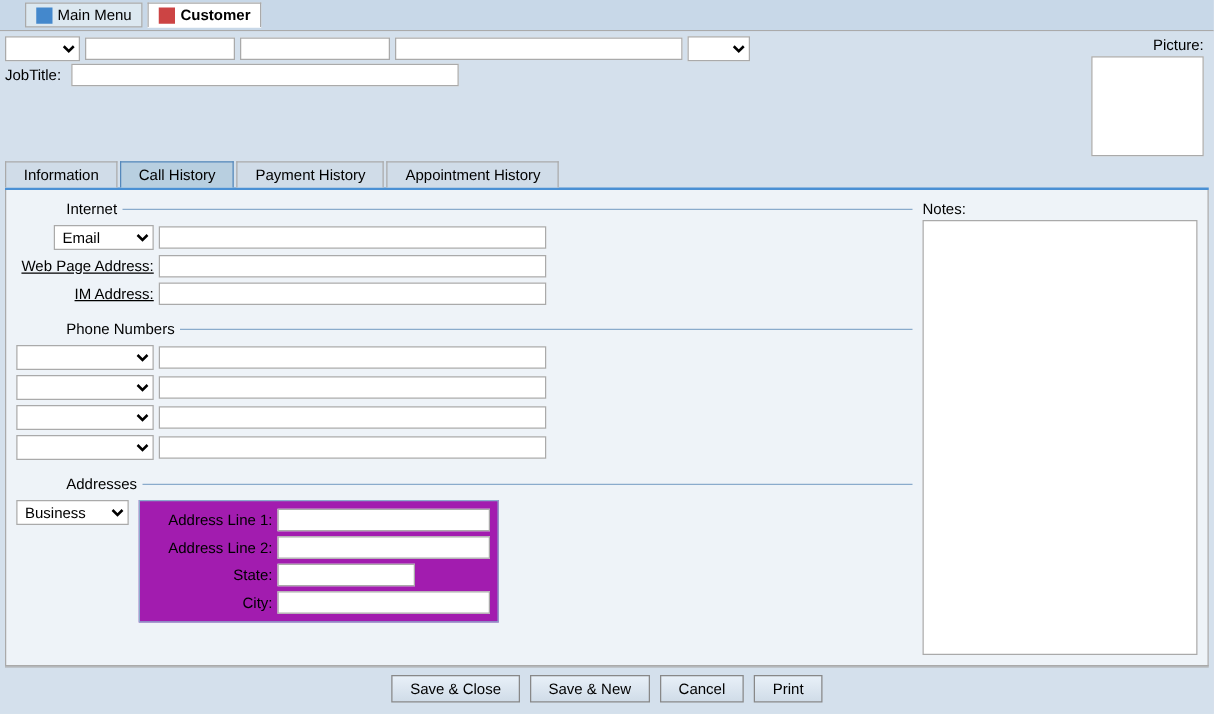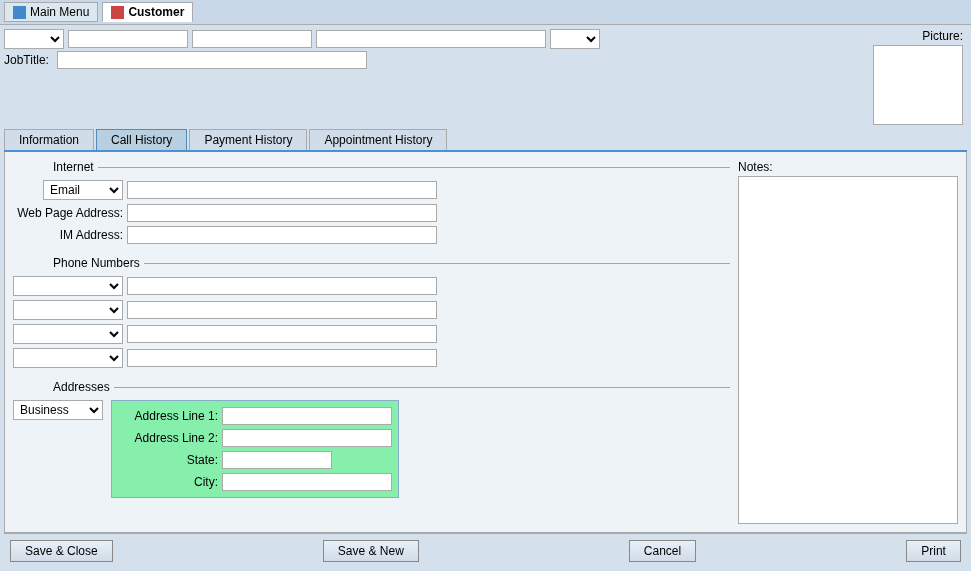--- a/index.html
+++ b/index.html
@@ -4,21 +4,21 @@
   <style>
     * { box-sizing: border-box; margin: 0; padding: 0; font-family: Arial, sans-serif; font-size: 12px; }
     body { background: #d0dce8; width: 971px; height: 571px; overflow: hidden; }
 
     
     .title-bar {
       display: flex;
       align-items: flex-end;
       background: #c8d8e8;
       border-bottom: 1px solid #aaa;
-      padding: 2px 4px;
+      padding: 2px 20px;
       gap: 4px;
     }
     .tab-btn {
       display: flex;
       align-items: center;
       gap: 4px;
       padding: 2px 8px;
       border: 1px solid #aaa;
       background: #dce8f0;
       cursor: pointer;
@@ -147,20 +147,21 @@
     .internet-row {
       display: flex;
       align-items: center;
       margin-bottom: 4px;
       gap: 4px;
     }
     .internet-label {
       width: 110px;
       text-align: right;
       font-size: 12px;
+      text-decoration: underline;
     }
     .internet-input { width: 310px; }
 
     
     .phone-row {
       display: flex;
       align-items: center;
       margin-bottom: 4px;
       gap: 4px;
     }
@@ -173,21 +174,21 @@
       align-items: flex-start;
       gap: 8px;
     }
     .addr-type-select { width: 90px; }
     .addr-fields {
       border: 1px solid #8aabcc;
       padding: 6px;
       display: flex;
       flex-direction: column;
       gap: 4px;
-      background: #86efac;
+      background: #a21caf;
     }
     .addr-field-row {
       display: flex;
       align-items: center;
       gap: 4px;
     }
     .addr-field-label {
       width: 100px;
       text-align: right;
       font-size: 12px;
@@ -209,21 +210,21 @@
       background: #fff;
       resize: none;
       font-size: 12px;
       padding: 2px;
     }
 
     
     .bottom-bar {
       display: flex;
       align-items: center;
-      justify-content: space-between;
+      justify-content: center;
       gap: 8px;
       padding: 6px;
       background: #d4e0ec;
       border-top: 1px solid #aaa;
     }
     .btn {
       padding: 3px 14px;
       border: 1px solid #888;
       background: linear-gradient(to bottom, #e8f0f8, #d0dce8);
       cursor: pointer;

